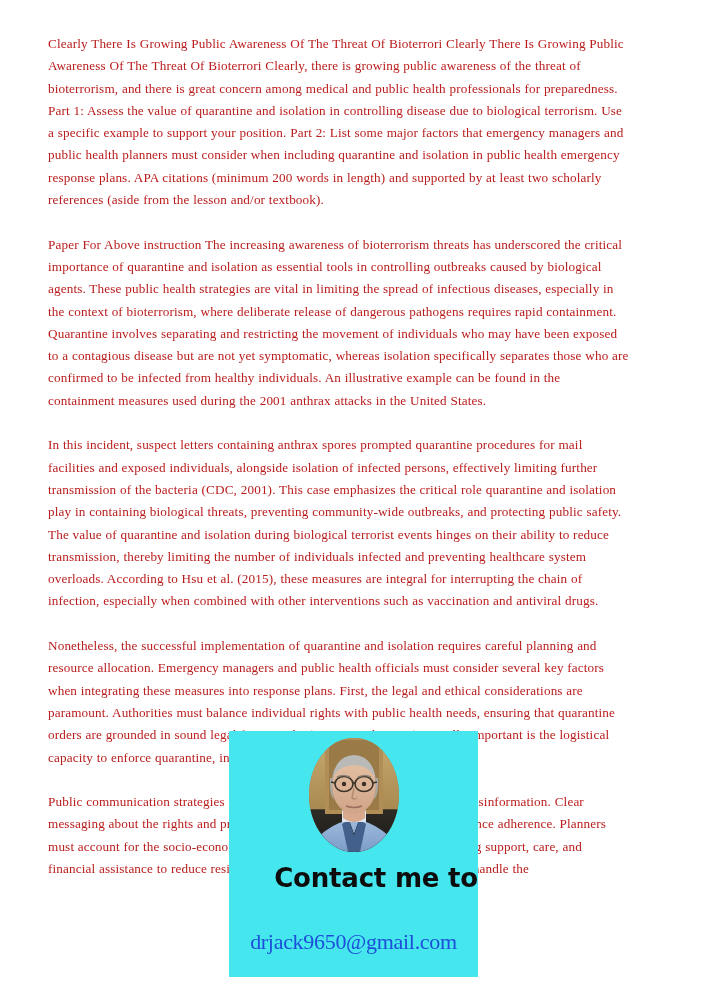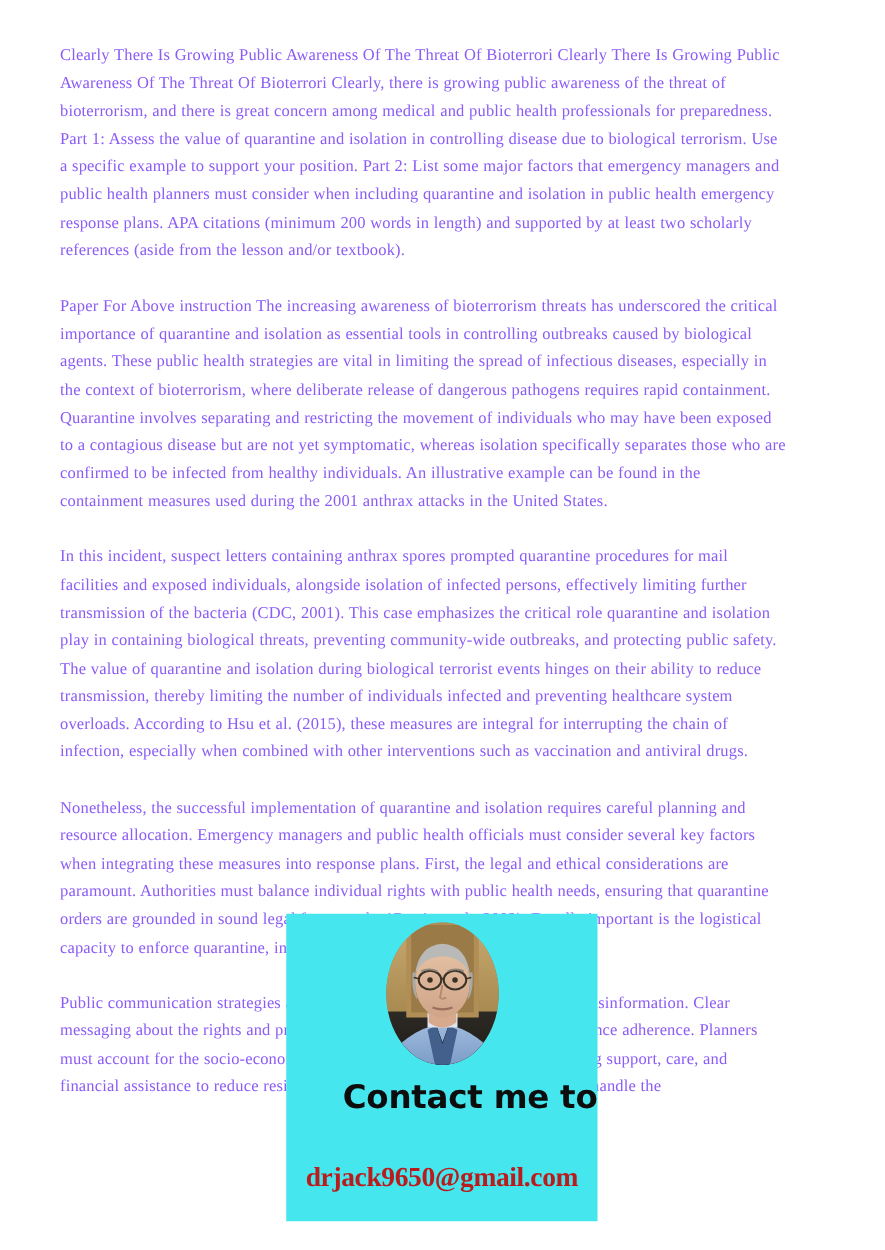--- a/index.html
+++ b/index.html
@@ -35,21 +35,21 @@
     line-height: 22.3px;
     text-align: left;
   }
 
   .para {
     margin: 0 0 22.3px 0;
     font-size: 13.2px;
     line-height: 22.3px;
     letter-spacing: 0.01em;
     word-spacing: 0.02em;
-    color: #8b5cf6;
+    color: #b91c1c;
   }
   .para:last-child { margin-bottom: 0; }
 
   
   .contact-overlay {
     position: absolute;
     left: 229px;
     top: 731px;
     width: 249px;
     height: 246px;
@@ -91,22 +91,22 @@
   .contact-line-1 { top: 132px; }
   .contact-line-2 { top: 164px; }
 
   .contact-email {
     position: absolute;
     left: 0;
     top: 198px;
     width: 100%;
     text-align: center;
     font-family: "Liberation Serif", "DejaVu Serif", serif;
-    font-weight: bold;
-    color: #b91c1c;
+    font-weight: normal;
+    color: #1d4ed8;
     font-size: 22px;
     letter-spacing: -0.3px;
   }
 </style>
 </head>
 <body>
 
 <div class="page">
 
   <div class="doc-body">

